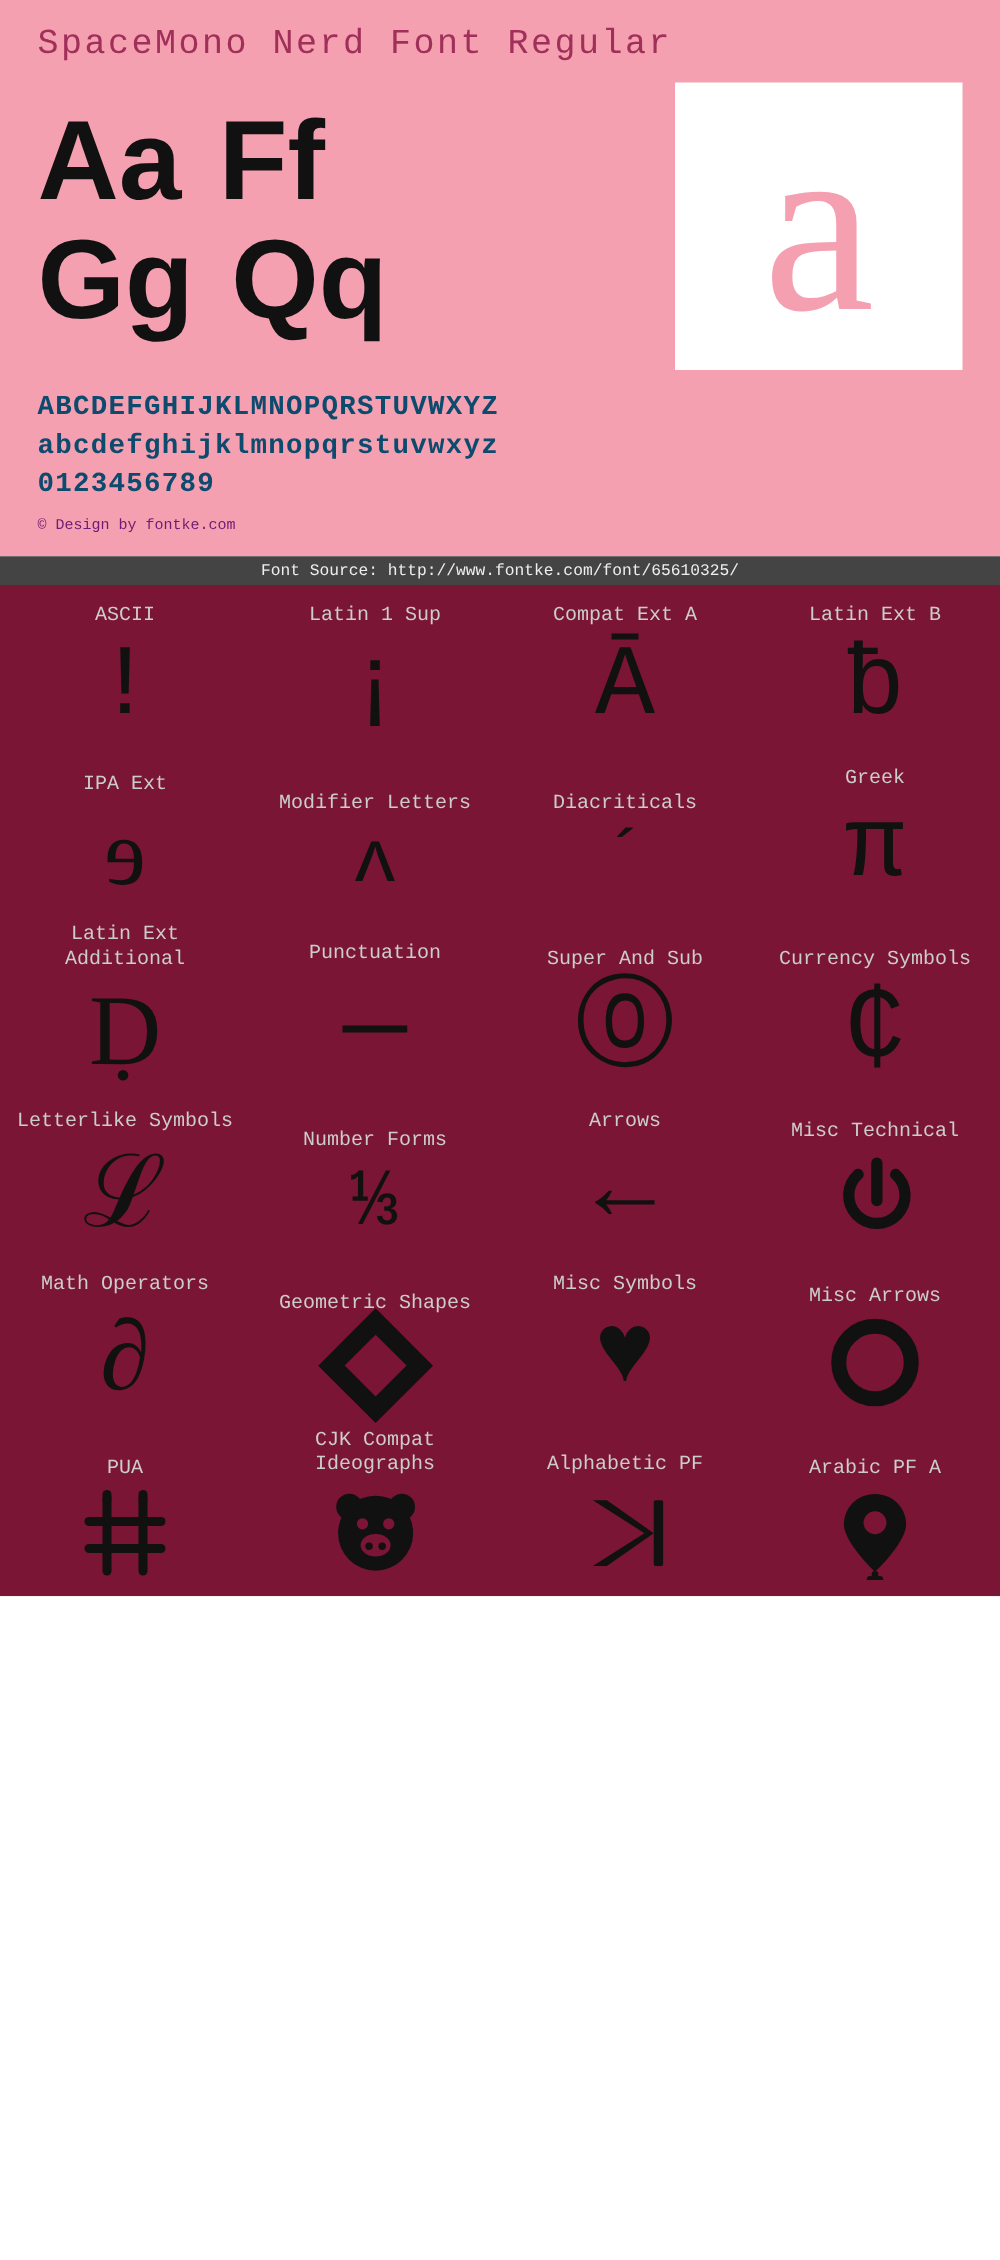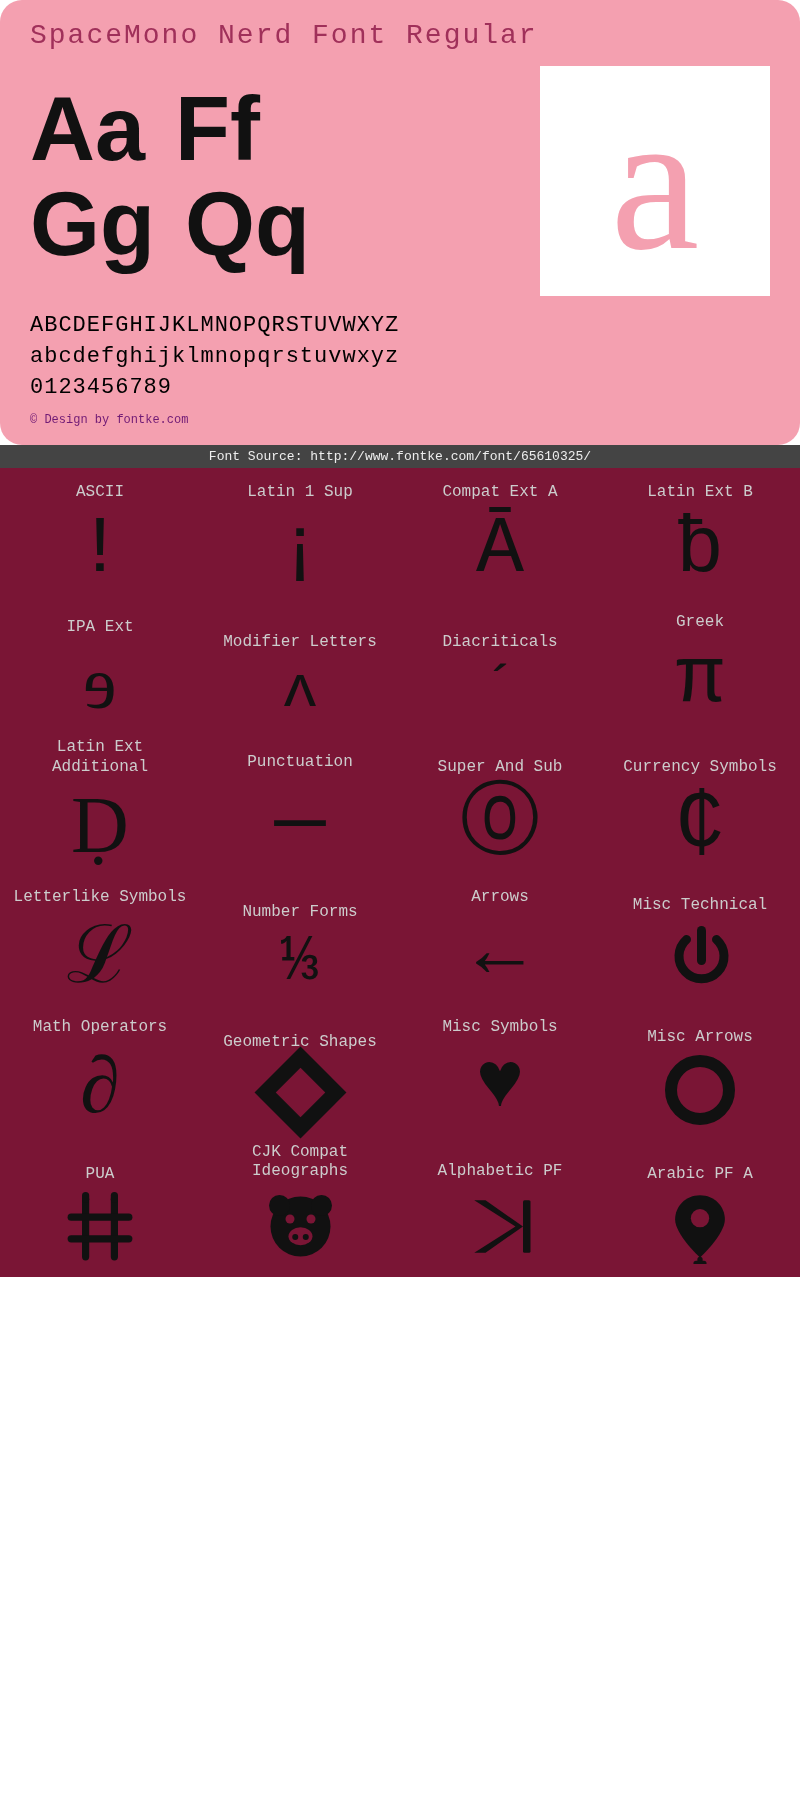--- a/index.html
+++ b/index.html
@@ -1,21 +1,20 @@
 <!DOCTYPE html>
 <html><head>
   <meta charset="utf-8">
   <style>
     * { margin: 0; padding: 0; box-sizing: border-box; }
     body { width: 800px; background: #fff; font-family: 'Courier New', monospace; }
 
     .top-section {
       background: #f4a0b0;
       padding: 20px 30px 10px 30px;
-      border-radius: 22px;
     }
 
     .font-title {
       font-family: 'Courier New', monospace;
       font-size: 28px;
       color: #a0305a;
       letter-spacing: 2px;
       margin-bottom: 10px;
     }
 
@@ -56,22 +55,22 @@
     }
 
     .alphabet-section {
       margin-top: 15px;
       padding-bottom: 5px;
     }
 
     .alphabet-line {
       font-family: 'Courier New', monospace;
       font-size: 22px;
-      font-weight: 400;
-      color: #000000;
+      font-weight: 700;
+      color: #0c4a6e;
       letter-spacing: 1px;
       line-height: 1.4;
     }
 
     .copyright {
       text-align: left;
       font-family: 'Courier New', monospace;
       font-size: 12px;
       color: #701a75;
       padding: 5px 0 8px 0;

